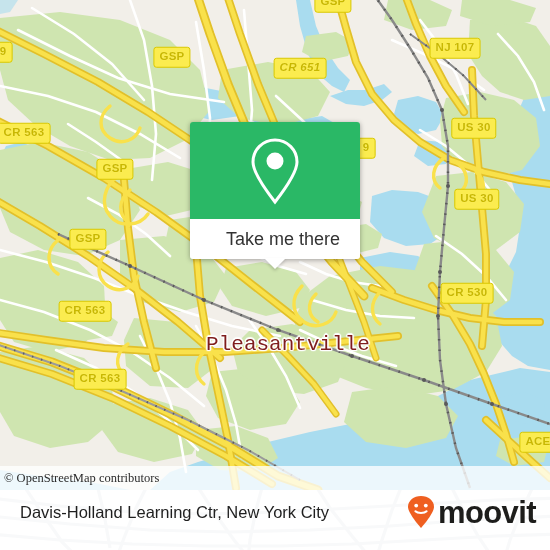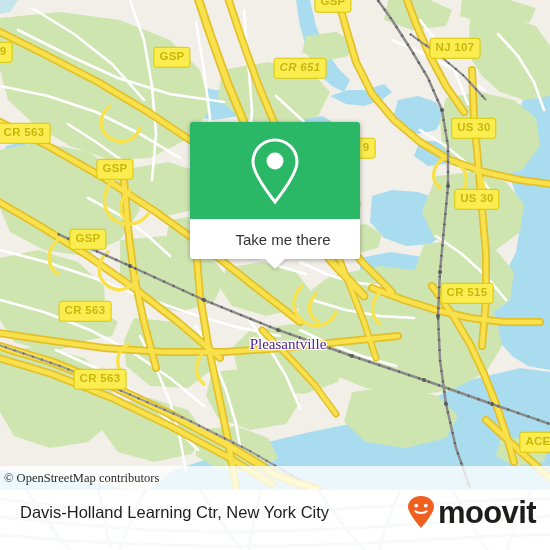--- a/index.html
+++ b/index.html
@@ -45,24 +45,24 @@
     white-space: nowrap;
     letter-spacing: 0.3px;
     font-family: "Liberation Sans", sans-serif;
     text-shadow: 0 0 1px rgba(255,255,255,0.35);
   }
 
   
   .city-label {
     position: absolute;
     transform: translate(-50%, -50%);
-    color: #4c1d95;
-    font-size: 15px;
+    color: #7f1d1d;
+    font-size: 21px;
     white-space: nowrap;
-    font-family: Liberation Serif, serif;
+    font-family: Liberation Mono, monospace;
     text-shadow:
       -1.4px 0 1px #fff, 1.4px 0 1px #fff, 0 -1.4px 1px #fff, 0 1.4px 1px #fff,
       -1px -1px 1px #fff, 1px 1px 1px #fff, -1px 1px 1px #fff, 1px -1px 1px #fff;
   }
 
   
   #popup {
     position: absolute;
     left: 190px;
     top: 122px;
@@ -83,21 +83,21 @@
     position: relative;
     height: 40px;
     background: #ffffff;
     border-radius: 0 0 3px 3px;
     display: flex;
     align-items: center;
     justify-content: center;
   }
   #popup-foot-label {
     color: #333333;
-    font-size: 15px;
+    font-size: 18px;
     font-family: "Liberation Sans", sans-serif;
     white-space: nowrap;
     margin-left: 16px;
   }
   #popup-tail {
     position: absolute;
     left: 50%;
     bottom: -10px;
     margin-left: -11px;
     width: 0; height: 0;
@@ -403,21 +403,21 @@
     <div class="shield" style="left:172px; top:57px;">GSP</div>
     <div class="shield" style="left:300px; top:68px;font-style:italic;">CR 651</div>
     <div class="shield" style="left:455px; top:48px;">NJ 107</div>
     <div class="shield" style="left:474px; top:128px;">US 30</div>
     <div class="shield" style="left:477px; top:199px;">US 30</div>
     <div class="shield" style="left:24px;  top:133px;">CR 563</div>
     <div class="shield" style="left:115px; top:169px;">GSP</div>
     <div class="shield" style="left:88px;  top:239px;">GSP</div>
     <div class="shield" style="left:85px;  top:311px;">CR 563</div>
     <div class="shield" style="left:100px; top:379px;">CR 563</div>
-    <div class="shield" style="left:467px; top:293px;">CR 515</div>
+    <div class="shield" style="left:467px; top:293px;">CR 530</div>
     <div class="shield" style="left:538px; top:442px;">ACE</div>
     <div class="shield" style="left:366px; top:148px;">9</div>
     <div class="shield" style="left:333px; top:2px;">GSP</div>
     <div class="shield" style="left:3px;   top:52px;">9</div>
 
     <div id="popup">
       <div id="popup-head" style="background:#2ab866;">
         <svg width="58" height="72" viewBox="0 0 58 72">
           <path d="M29,5 C16.8,5 7,14.8 7,27 C7,37.5 22,58 29,67 C36,58 51,37.5 51,27 C51,14.8 41.2,5 29,5 Z" fill="none" stroke="#ffffff" stroke-width="3"></path>
           <circle cx="29" cy="26" r="8.5" fill="#ffffff"></circle>

